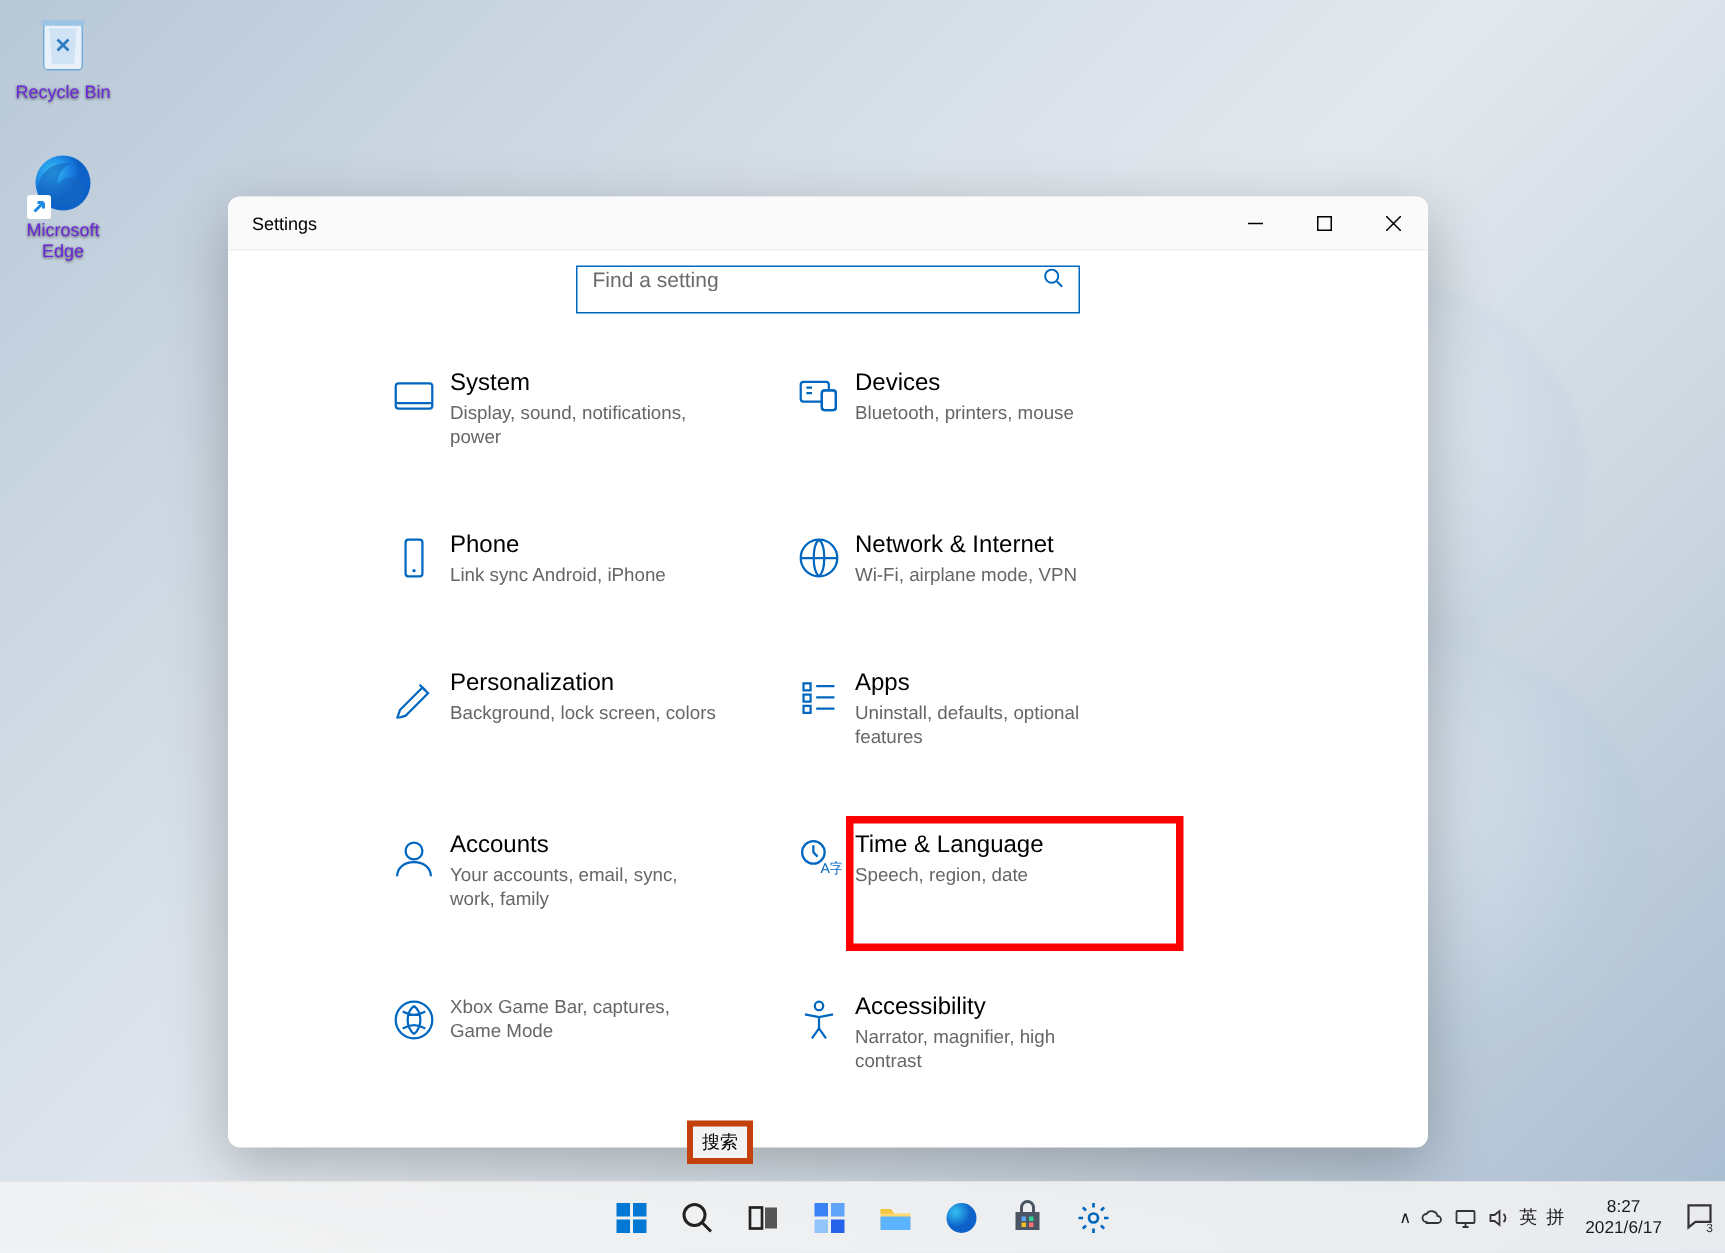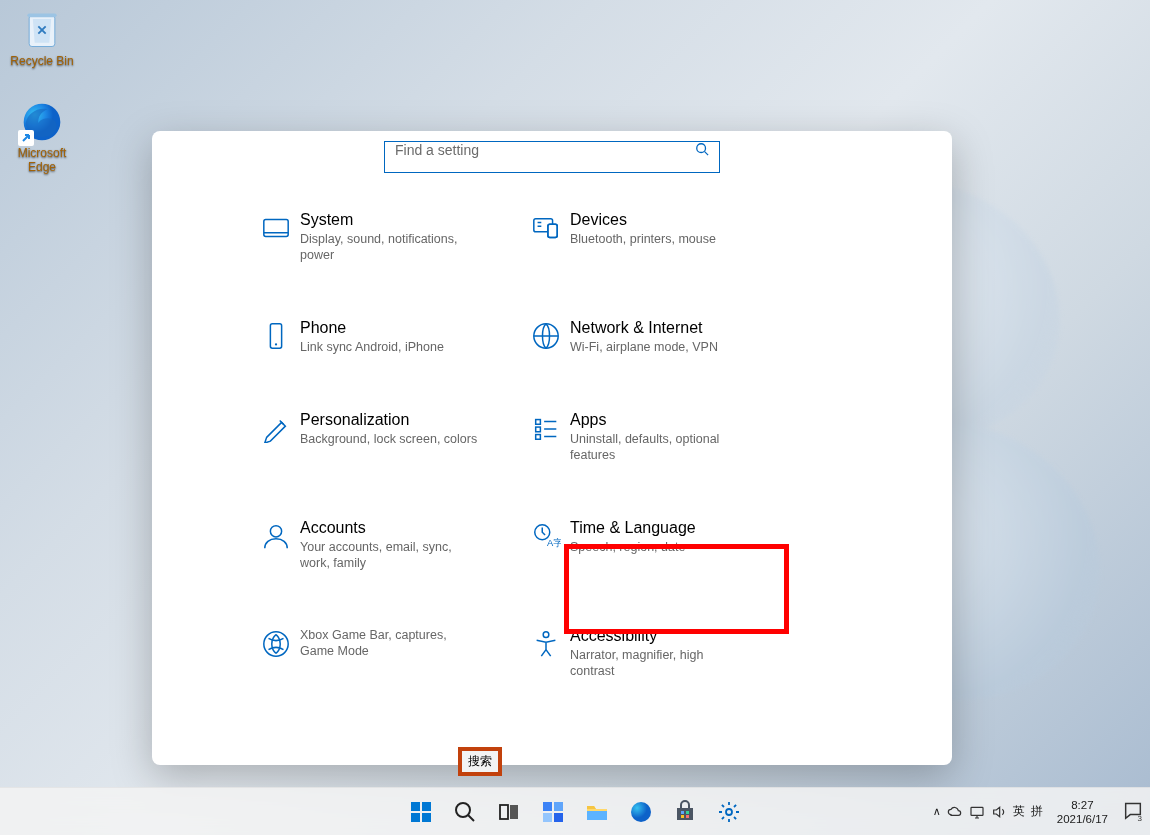--- a/index.html
+++ b/index.html
@@ -15,21 +15,21 @@
   }
   .bg-flower div { position: absolute; border-radius: 50% 60% 50% 60%; }
   .p1 { top: 20px;  left: 120px; width: 280px; height: 250px; background: radial-gradient(circle at 40% 40%, #f8fbff, #dce6ef 70%, transparent); }
   .p2 { top: 60px;  left: 350px; width: 290px; height: 260px; background: radial-gradient(circle at 40% 40%, #f0f6fc, #c7d5e3 70%, transparent); }
   .p3 { top: 280px; left: 100px; width: 300px; height: 270px; background: radial-gradient(circle at 40% 40%, #eef4fa, #c0d0e0 70%, transparent); }
   .p4 { top: 300px; left: 370px; width: 310px; height: 280px; background: radial-gradient(circle at 40% 40%, #e8f0f8, #b9cbdc 70%, transparent); }
 
   
   .desktop-icon { position: absolute; width: 76px; text-align: center; cursor: pointer; }
   .desktop-icon .ic { width: 44px; height: 44px; margin: 0 auto 2px; }
-  .desktop-icon .lbl { color: #a16207; font-size: 12px; text-shadow: 0 1px 2px rgba(0,0,0,.7); line-height: 14px; }
+  .desktop-icon .lbl { color: #6d28d9; font-size: 12px; text-shadow: 0 1px 2px rgba(0,0,0,.7); line-height: 14px; }
 
   
   .window {
     position: absolute; top: 131px; left: 152px; width: 800px; height: 634px;
     background: #fff; border-radius: 8px; box-shadow: 0 12px 40px rgba(0,0,0,.25);
     display: flex; flex-direction: column; overflow: hidden;
   }
   .titlebar {
     height: 36px; display: flex; align-items: center; padding-left: 16px;
     font-size: 12px; color: #000; background: #fafafa;
@@ -126,20 +126,39 @@
       </svg>
     <svg viewBox="0 0 16 16" style="position:absolute;bottom:-2px;left:-2px;width:16px;height:16px">
         <rect width="16" height="16" rx="2" fill="#fff"></rect>
         <path d="M5 11l6-6M11 5v4M11 5H7" stroke="#1e88e5" stroke-width="2" fill="none"></path>
       </svg>
   </div>
   <div class="lbl">Microsoft Edge</div>
 </div>
 
 <div class="window">
+  <div class="titlebar">
+    <span>Settings</span>
+    <div class="spacer"></div>
+    <div class="winbtn">
+        <svg viewBox="0 0 10 10">
+          <path d="M0 5h10" stroke="#000" stroke-width="1"></path>
+        </svg>
+      </div>
+    <div class="winbtn">
+        <svg viewBox="0 0 10 10">
+          <rect x="0.5" y="0.5" width="9" height="9" stroke="#000" fill="none" stroke-width="1"></rect>
+        </svg>
+      </div>
+    <div class="winbtn close">
+        <svg viewBox="0 0 10 10">
+          <path d="M0 0l10 10M10 0L0 10" stroke="#000" stroke-width="1"></path>
+        </svg>
+      </div>
+  </div>
 
   <div class="searchbar">
     <input placeholder="Find a setting" style="">
     <span class="sicon">
       <svg width="14" height="14" viewBox="0 0 16 16" fill="none" stroke="#0067c0" stroke-width="1.5">
           <circle cx="7" cy="7" r="5"></circle>
           <path d="M11 11l4 4"></path>
         </svg>
     </span>
   </div>

